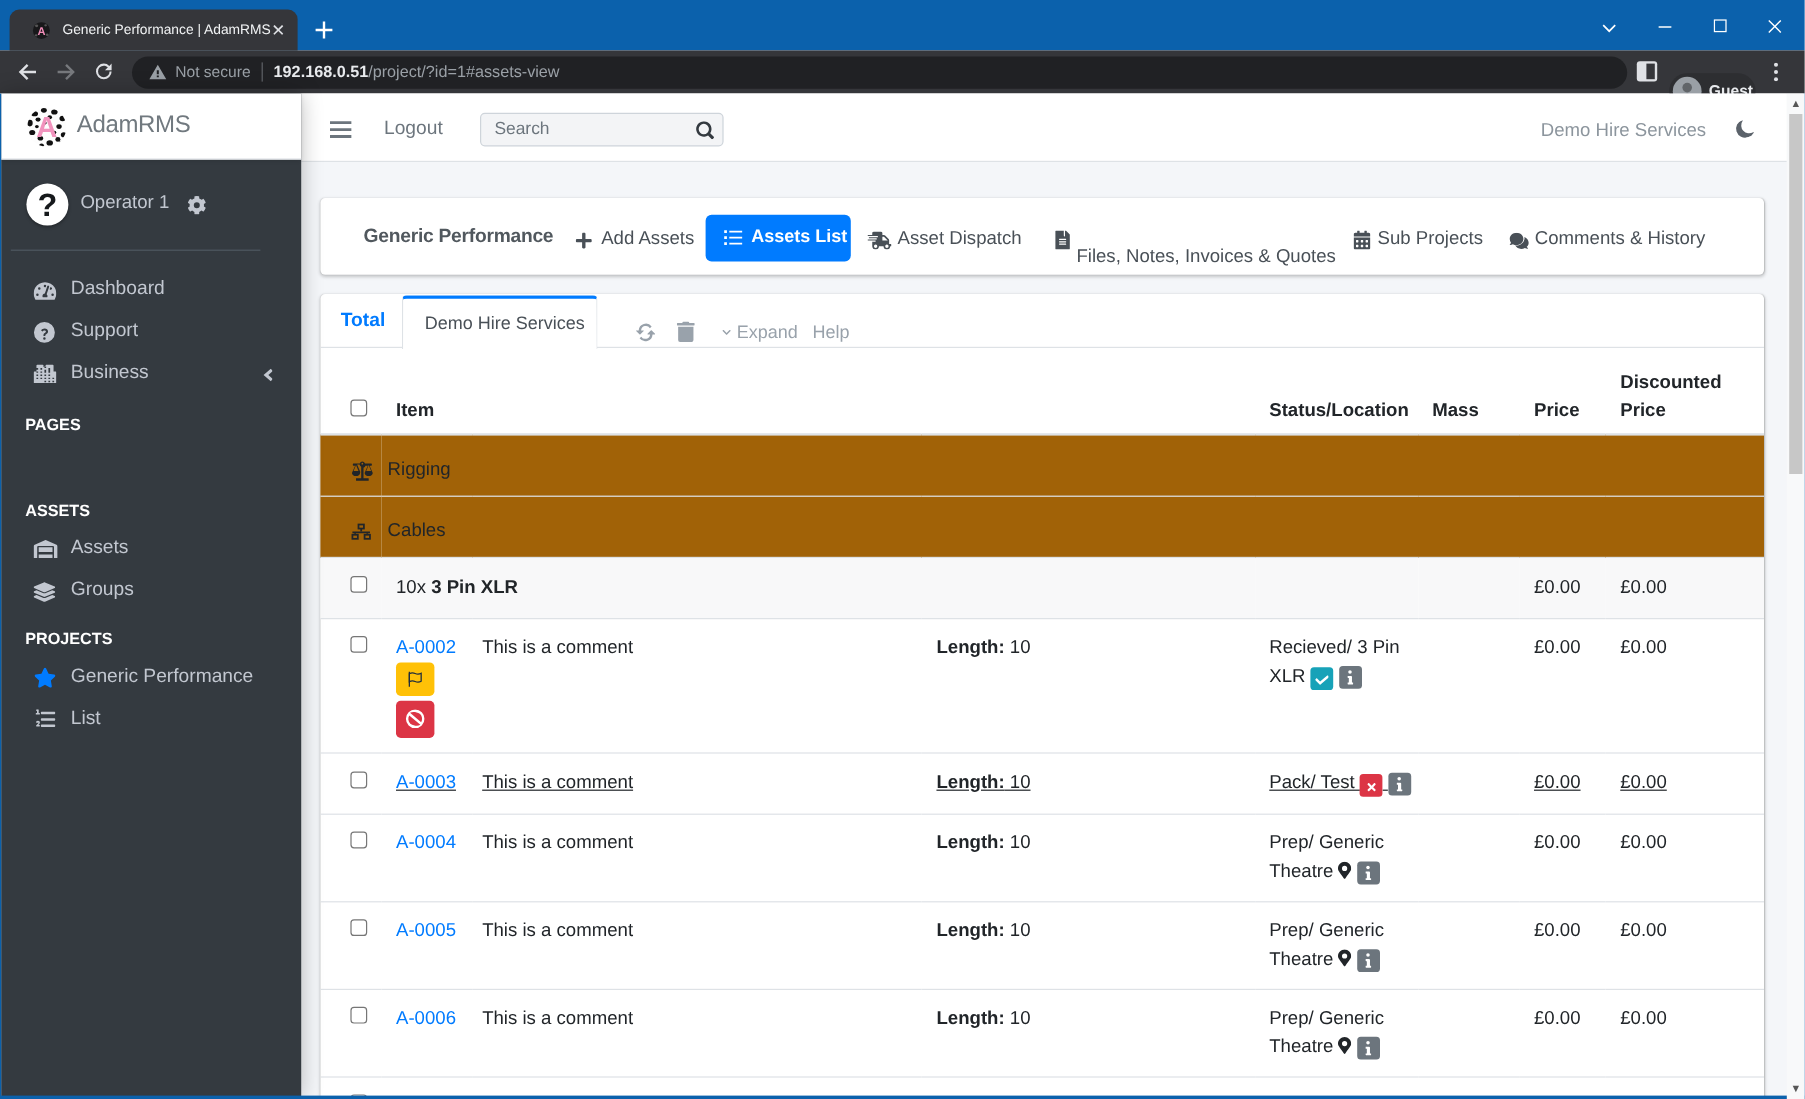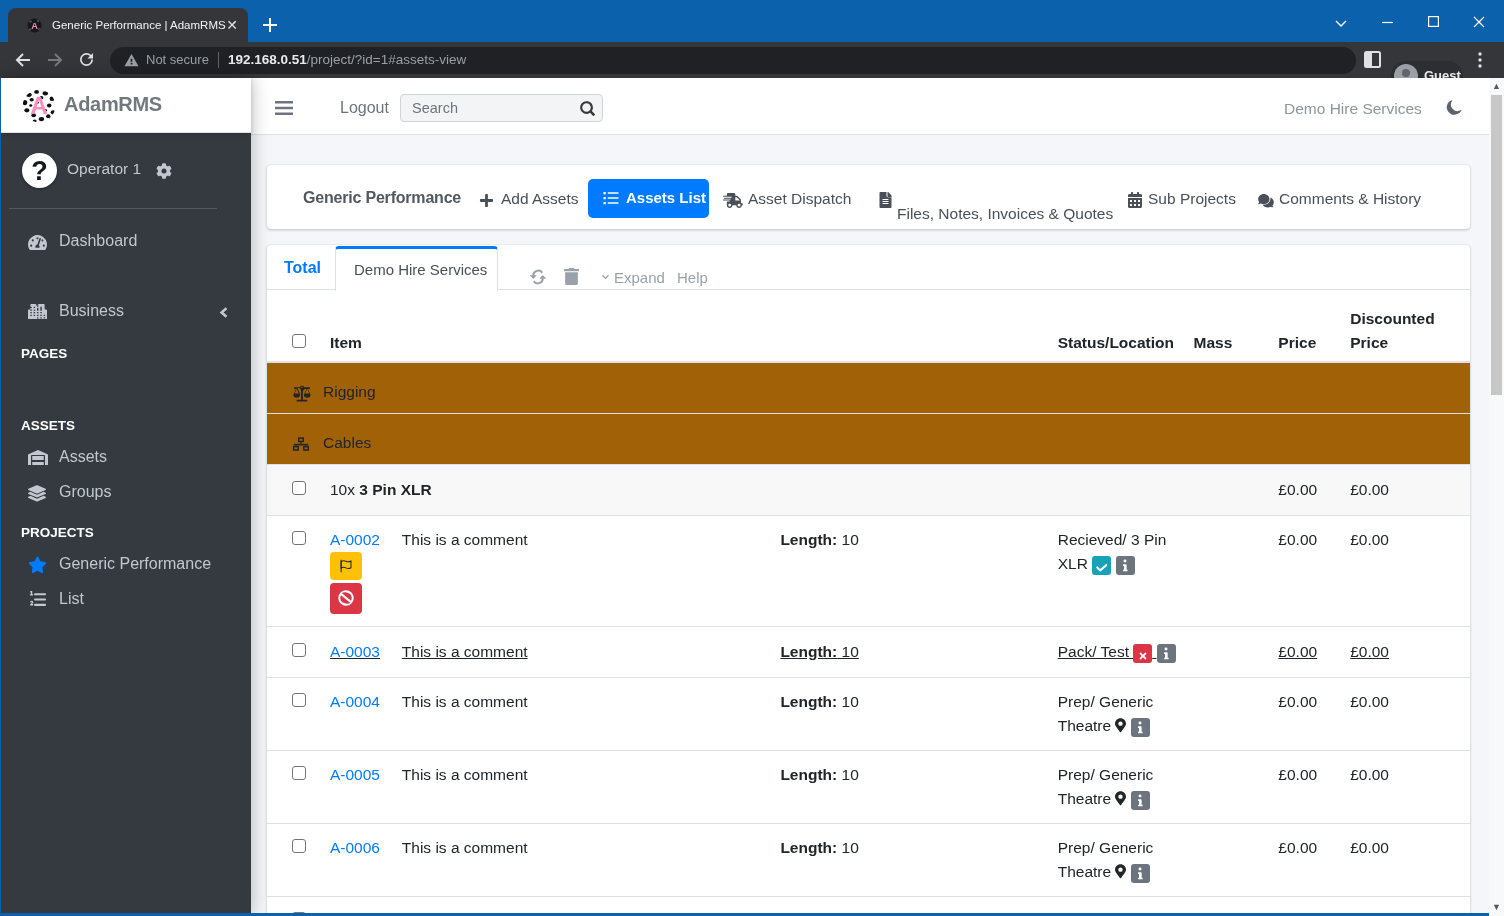--- a/index.html
+++ b/index.html
@@ -30,36 +30,36 @@
 
 
 #app { left:0; top:78px; width:1504px; height:838px; background:#f4f6f9; }
 #winborder-l { left:0; top:78px; width:1px; height:838px; background:#0b61ac; z-index:50; }
 #winborder-r { left:1503px; top:78px; width:1px; height:838px; background:#0b61ac; z-index:50; }
 #winborder-b { left:0; top:913px; width:1504px; height:3px; background:#0b61ac; z-index:50; }
 
 
 #sidebar { left:1px; top:78px; width:250px; height:838px; background:#343a40; z-index:10; box-shadow:0 0 18px rgba(0,0,0,.28); }
 #brand { position:absolute; left:0; top:0; width:250px; height:55px; background:#fff; border-bottom:1px solid #dee2e6; box-shadow:0 1px 4px rgba(0,0,0,.15); }
-#brand .txt { position:absolute; left:63px; top:15px; font-size:20px; color:#71797f; font-weight:bold; letter-spacing:-0.3px; }
+#brand .txt { position:absolute; left:63px; top:15px; font-size:20px; color:#71797f; font-weight:normal; letter-spacing:-0.3px; }
 #userpanel { position:absolute; left:9px; top:69px; width:233px; height:56px; }
 #userpanel .q { position:absolute; left:12px; top:6px; width:35px; height:35px; border-radius:50%; background:#fff; color:#16191c; font-weight:bold; font-size:27px; text-align:center; line-height:36px; box-shadow:0 1px 3px rgba(0,0,0,.4); }
 #userpanel .nm { position:absolute; left:57px; top:13px; color:#c2c7d0; font-size:15.5px; }
 #userpanel .gear { position:absolute; left:146px; top:16px; color:#c2c7d0; }
 #sidebar hr { position:absolute; left:8px; top:130px; width:208px; border:none; border-top:1px solid #4f5962; }
 .snav { position:absolute; left:8px; width:234px; height:36px; color:#c2c7d0; font-size:16px; }
 .snav .ic { position:absolute; left:19px; top:9px; }
 .snav .tx { position:absolute; left:50px; top:8px; }
 .snav .chev { position:absolute; right:12px; top:11px; }
 .shead { position:absolute; left:20px; width:200px; color:#ffffff; font-size:13.5px; font-weight:bold; }
 
 
 #navbar { left:251px; top:78px; width:1238px; height:57px; background:#fff; border-bottom:1px solid #dee2e6; }
 #hamb { left:275px; top:100px; color:#6c757d; }
-#logout { left:340px; top:99px; color:#6c757d; font-size:16px; }
+#logout { left:320px; top:99px; color:#6c757d; font-size:16px; }
 #searchbox { left:400px; top:94px; width:203px; height:28px; background:#f3f4f6; border:1px solid #ced4da; border-radius:4px; }
 #searchbox .ph { position:absolute; left:11px; top:5px; color:#6c757d; font-size:14.5px; }
 #searchbox .mag { position:absolute; right:7px; top:6px; color:#343a40; }
 #dhs-top { left:1284px; top:100px; color:#8c959d; font-size:15.5px; }
 #moon { left:1446px; top:100px; color:#5b626a; }
 
 
 .card { background:#fff; border-radius:4px; box-shadow:0 0 1px rgba(0,0,0,.12), 0 1px 3px rgba(0,0,0,.2); }
 #card1 { left:267px; top:165px; width:1203px; height:64px; }
 #card1 .gp { position:absolute; left:36px; top:24px; font-weight:bold; font-size:16px; color:#51585e; letter-spacing:-0.2px; }
@@ -211,20 +211,26 @@
         <path d="M487 315l-42-24a195 195 0 0 0 0-70l42-24c5-3 7-8 5-13a246 246 0 0 0-54-93c-4-4-10-5-15-2l-42 24a193 193 0 0 0-61-35V29c0-5-4-10-9-11a248 248 0 0 0-110 0c-5 1-9 6-9 11v49a193 193 0 0 0-61 35l-42-24c-5-3-11-2-15 2a246 246 0 0 0-54 93c-2 5 0 10 5 13l42 24a195 195 0 0 0 0 70l-42 24c-5 3-7 8-5 13a246 246 0 0 0 54 93c4 4 10 5 15 2l42-24c18 15 39 27 61 35v49c0 5 4 10 9 11a248 248 0 0 0 110 0c5-1 9-6 9-11v-49c22-8 43-20 61-35l42 24c5 3 11 2 15-2a246 246 0 0 0 54-93c2-5 0-10-5-13zm-231 21a80 80 0 1 1 0-160 80 80 0 0 1 0 160z"></path>
       </svg>
   </div>
   <hr>
   <div class="snav" style="top:146px">
     <svg class="ic" style="top:10px" width="19" height="17" viewBox="0 0 576 512" fill="currentColor">
         <path d="M288 32A288 288 0 0 0 39 464c6 10 16 16 28 16h443c11 0 22-6 27-16A288 288 0 0 0 288 32zm0 64c15 0 27 10 30 24l-1 7-9 27c-5 4-11 6-20 6a32 32 0 1 1 0-64zM96 384a32 32 0 1 1 0-64 32 32 0 0 1 0 64zm48-160a32 32 0 1 1 0-64 32 32 0 0 1 0 64zm247-72l-62 184c10 12 23 29 23 48 0 12-3 23-9 32H233c-6-9-9-20-9-32 0-34 27-61 60-64l61-184c4-13 18-19 30-15 13 4 20 18 16 31zm15 57l15-46c4-2 7-3 11-3a32 32 0 1 1-26 49zm74 175a32 32 0 1 1 0-64 32 32 0 0 1 0 64z"></path>
       </svg>
     <span class="tx">Dashboard</span>
   </div>
+  <div class="snav" style="top:181px">
+    <svg class="ic" width="18" height="18" viewBox="0 0 512 512" fill="currentColor">
+        <path d="M256 8a248 248 0 1 0 0 496 248 248 0 0 0 0-496zm0 422a30 30 0 1 1 0-60 30 30 0 0 1 0 60zm42-130c-14 8-20 13-20 22v18h-44v-22c0-26 14-40 31-50 17-10 27-16 27-32 0-17-15-28-34-28-23 0-35 11-48 27l-32-27c18-26 44-44 84-44 45 0 80 26 80 68 0 36-24 53-44 68z"></path>
+      </svg>
+    <span class="tx">Support</span>
+  </div>
   <div class="snav" style="top:216px">
     <svg class="ic" width="19" height="17" viewBox="0 0 640 512" fill="currentColor">
         <path d="M616 192h-56V24c0-13-11-24-24-24H360c-13 0-24 11-24 24v40h-58V24c0-13-11-24-24-24H104C91 0 80 11 80 24v168H24c-13 0-24 11-24 24v296h640V216c0-13-11-24-24-24zM128 404h-48v-40h48v40zm0-88h-48v-40h48v40zm0-88h-48v-40h48v40zm0-88h-48V96h48v44zm112 264h-48v-40h48v40zm0-88h-48v-40h48v40zm0-88h-48v-40h48v40zm0-88h-48V96h48v44zm112 352h-48v-40h48v40zm0-88h-48v-40h48v40zm0-88h-48v-40h48v40zm0-88h-48V96h48v44zm0-88h-48V52h48v44zm112 352h-48v-40h48v40zm0-88h-48v-40h48v40zm0-88h-48v-40h48v40zm0-88h-48V96h48v44zm112 264h-48v-40h48v40zm0-88h-48v-40h48v40z"></path>
       </svg>
     <span class="tx">Business</span>
     <svg class="chev" style="top:13px;right:16px" width="8" height="11" viewBox="0 0 8 11">
         <path d="M7.5 1.2L2.6 5.5l4.9 4.3" stroke="#c2c7d0" stroke-width="2.6" fill="none"></path>
       </svg>
   </div>
   <div class="shead" style="top:268px">PAGES</div>

